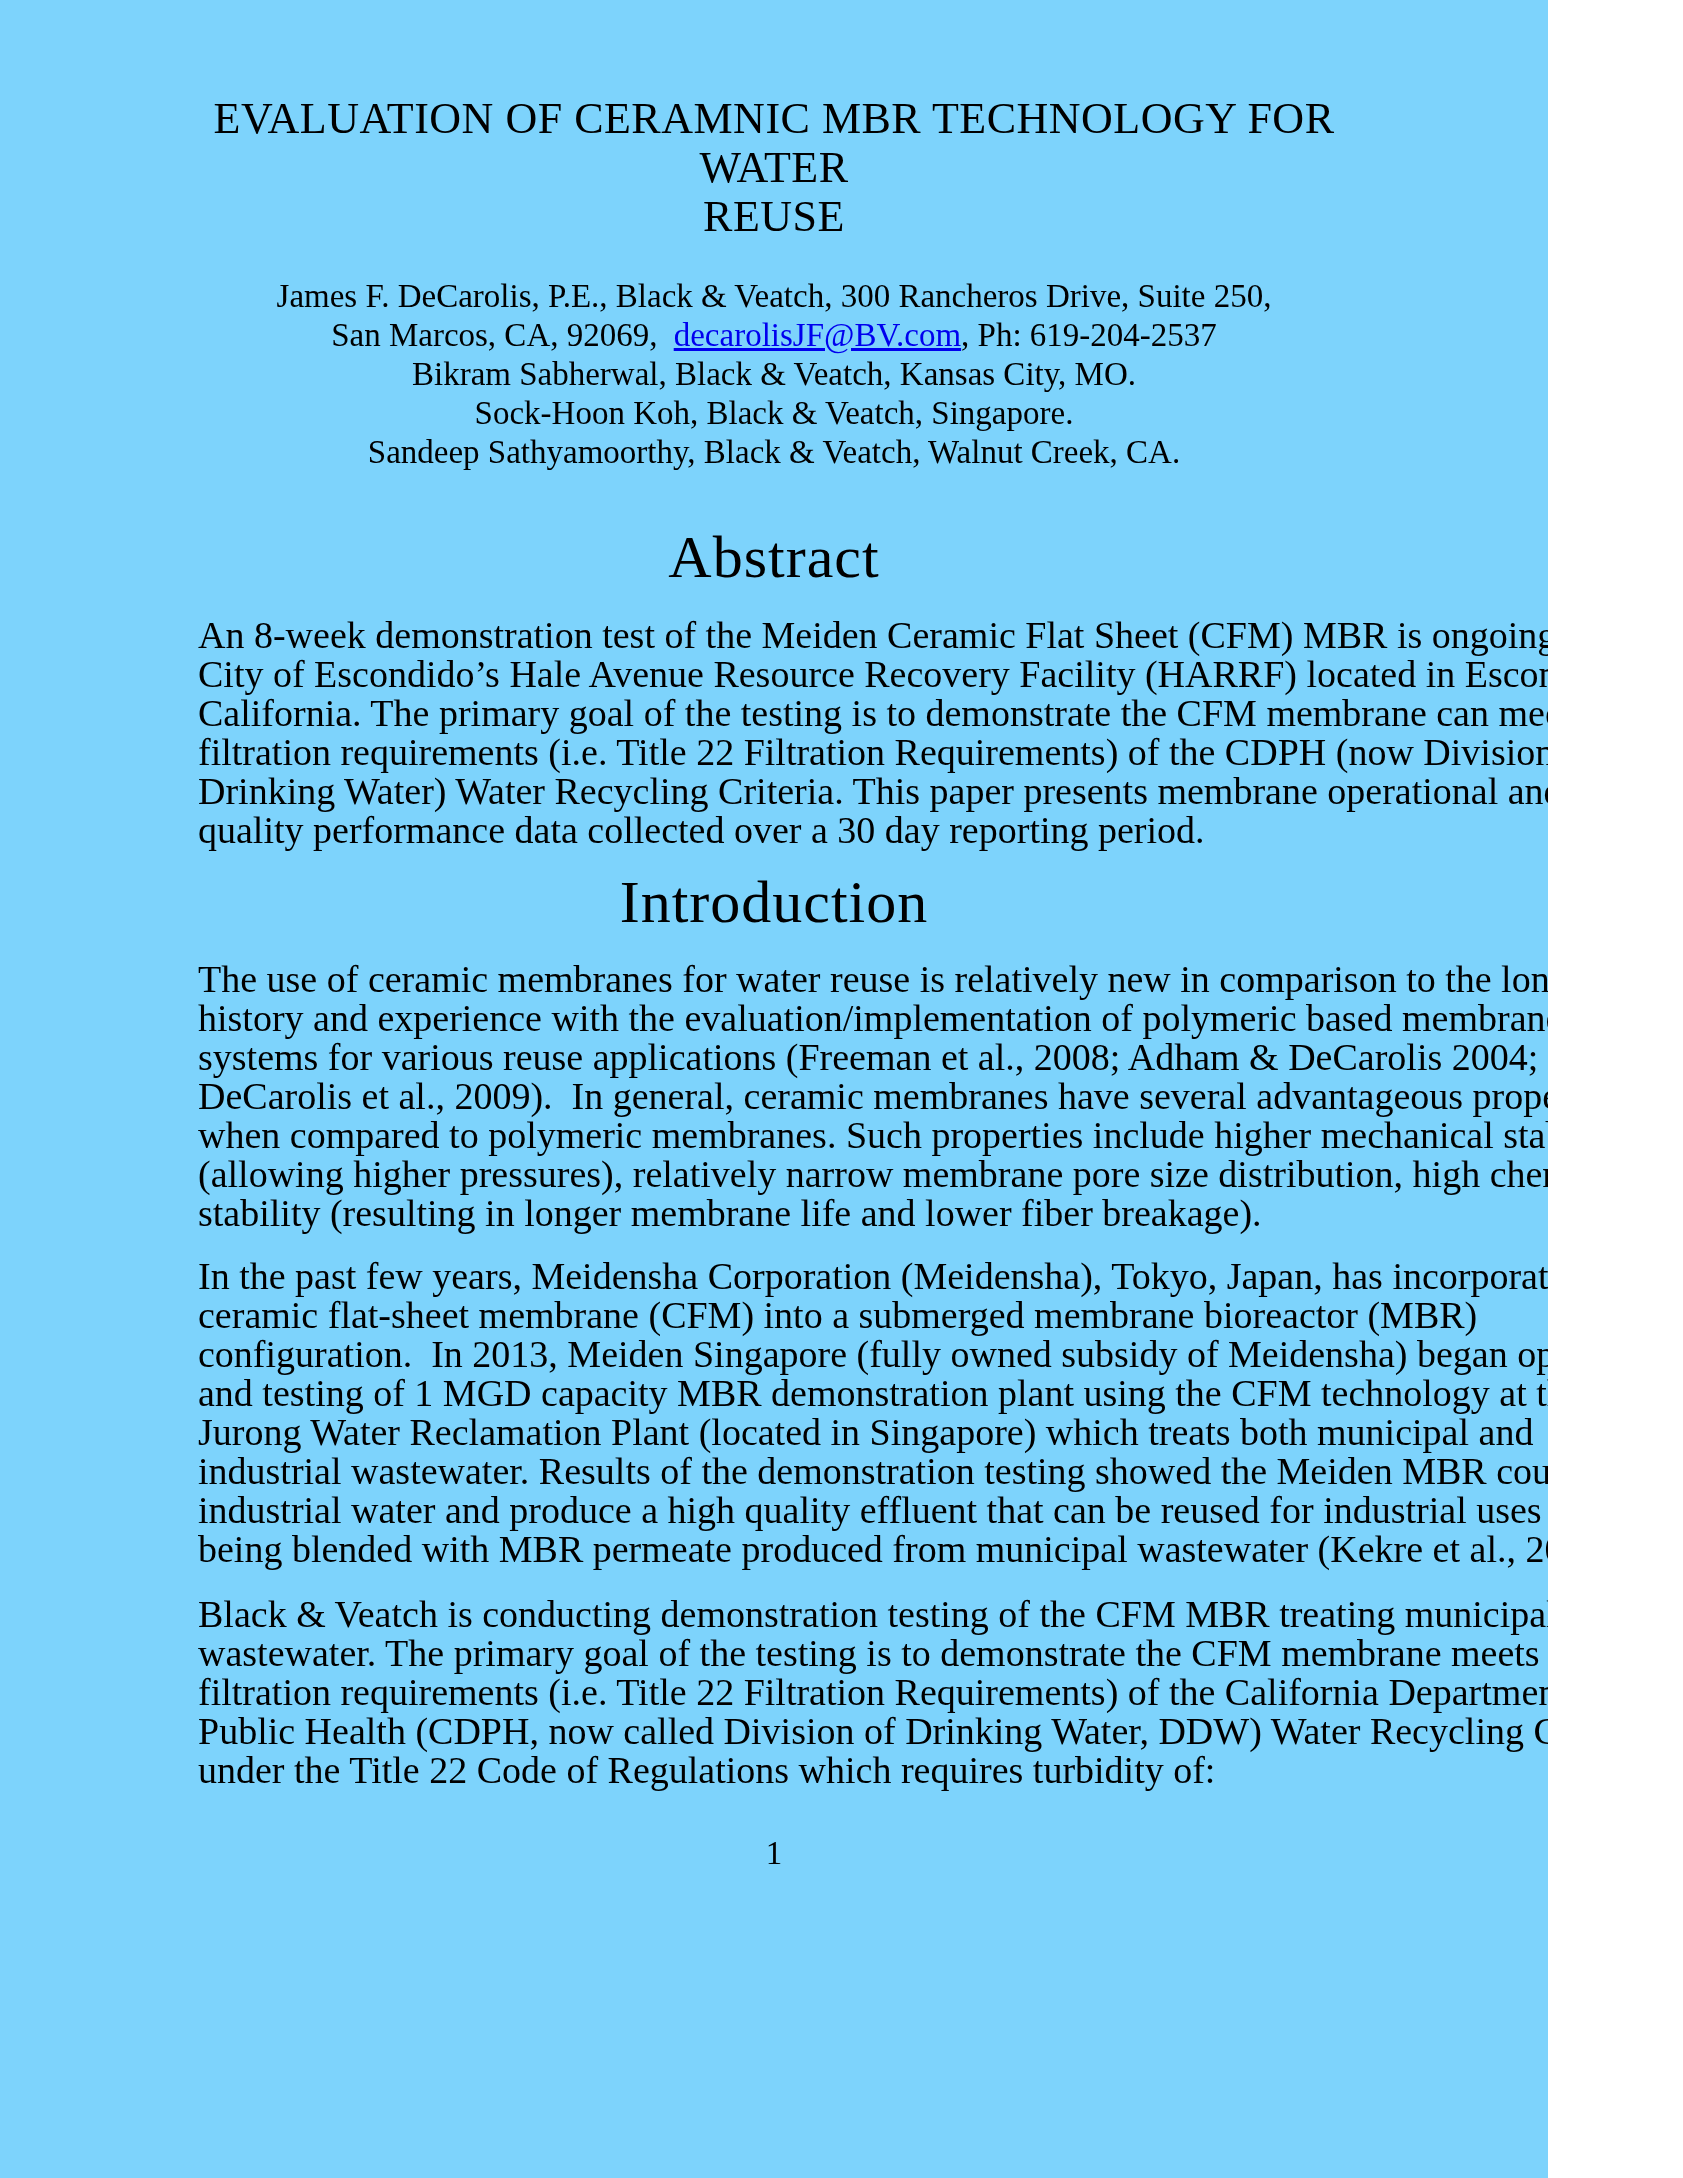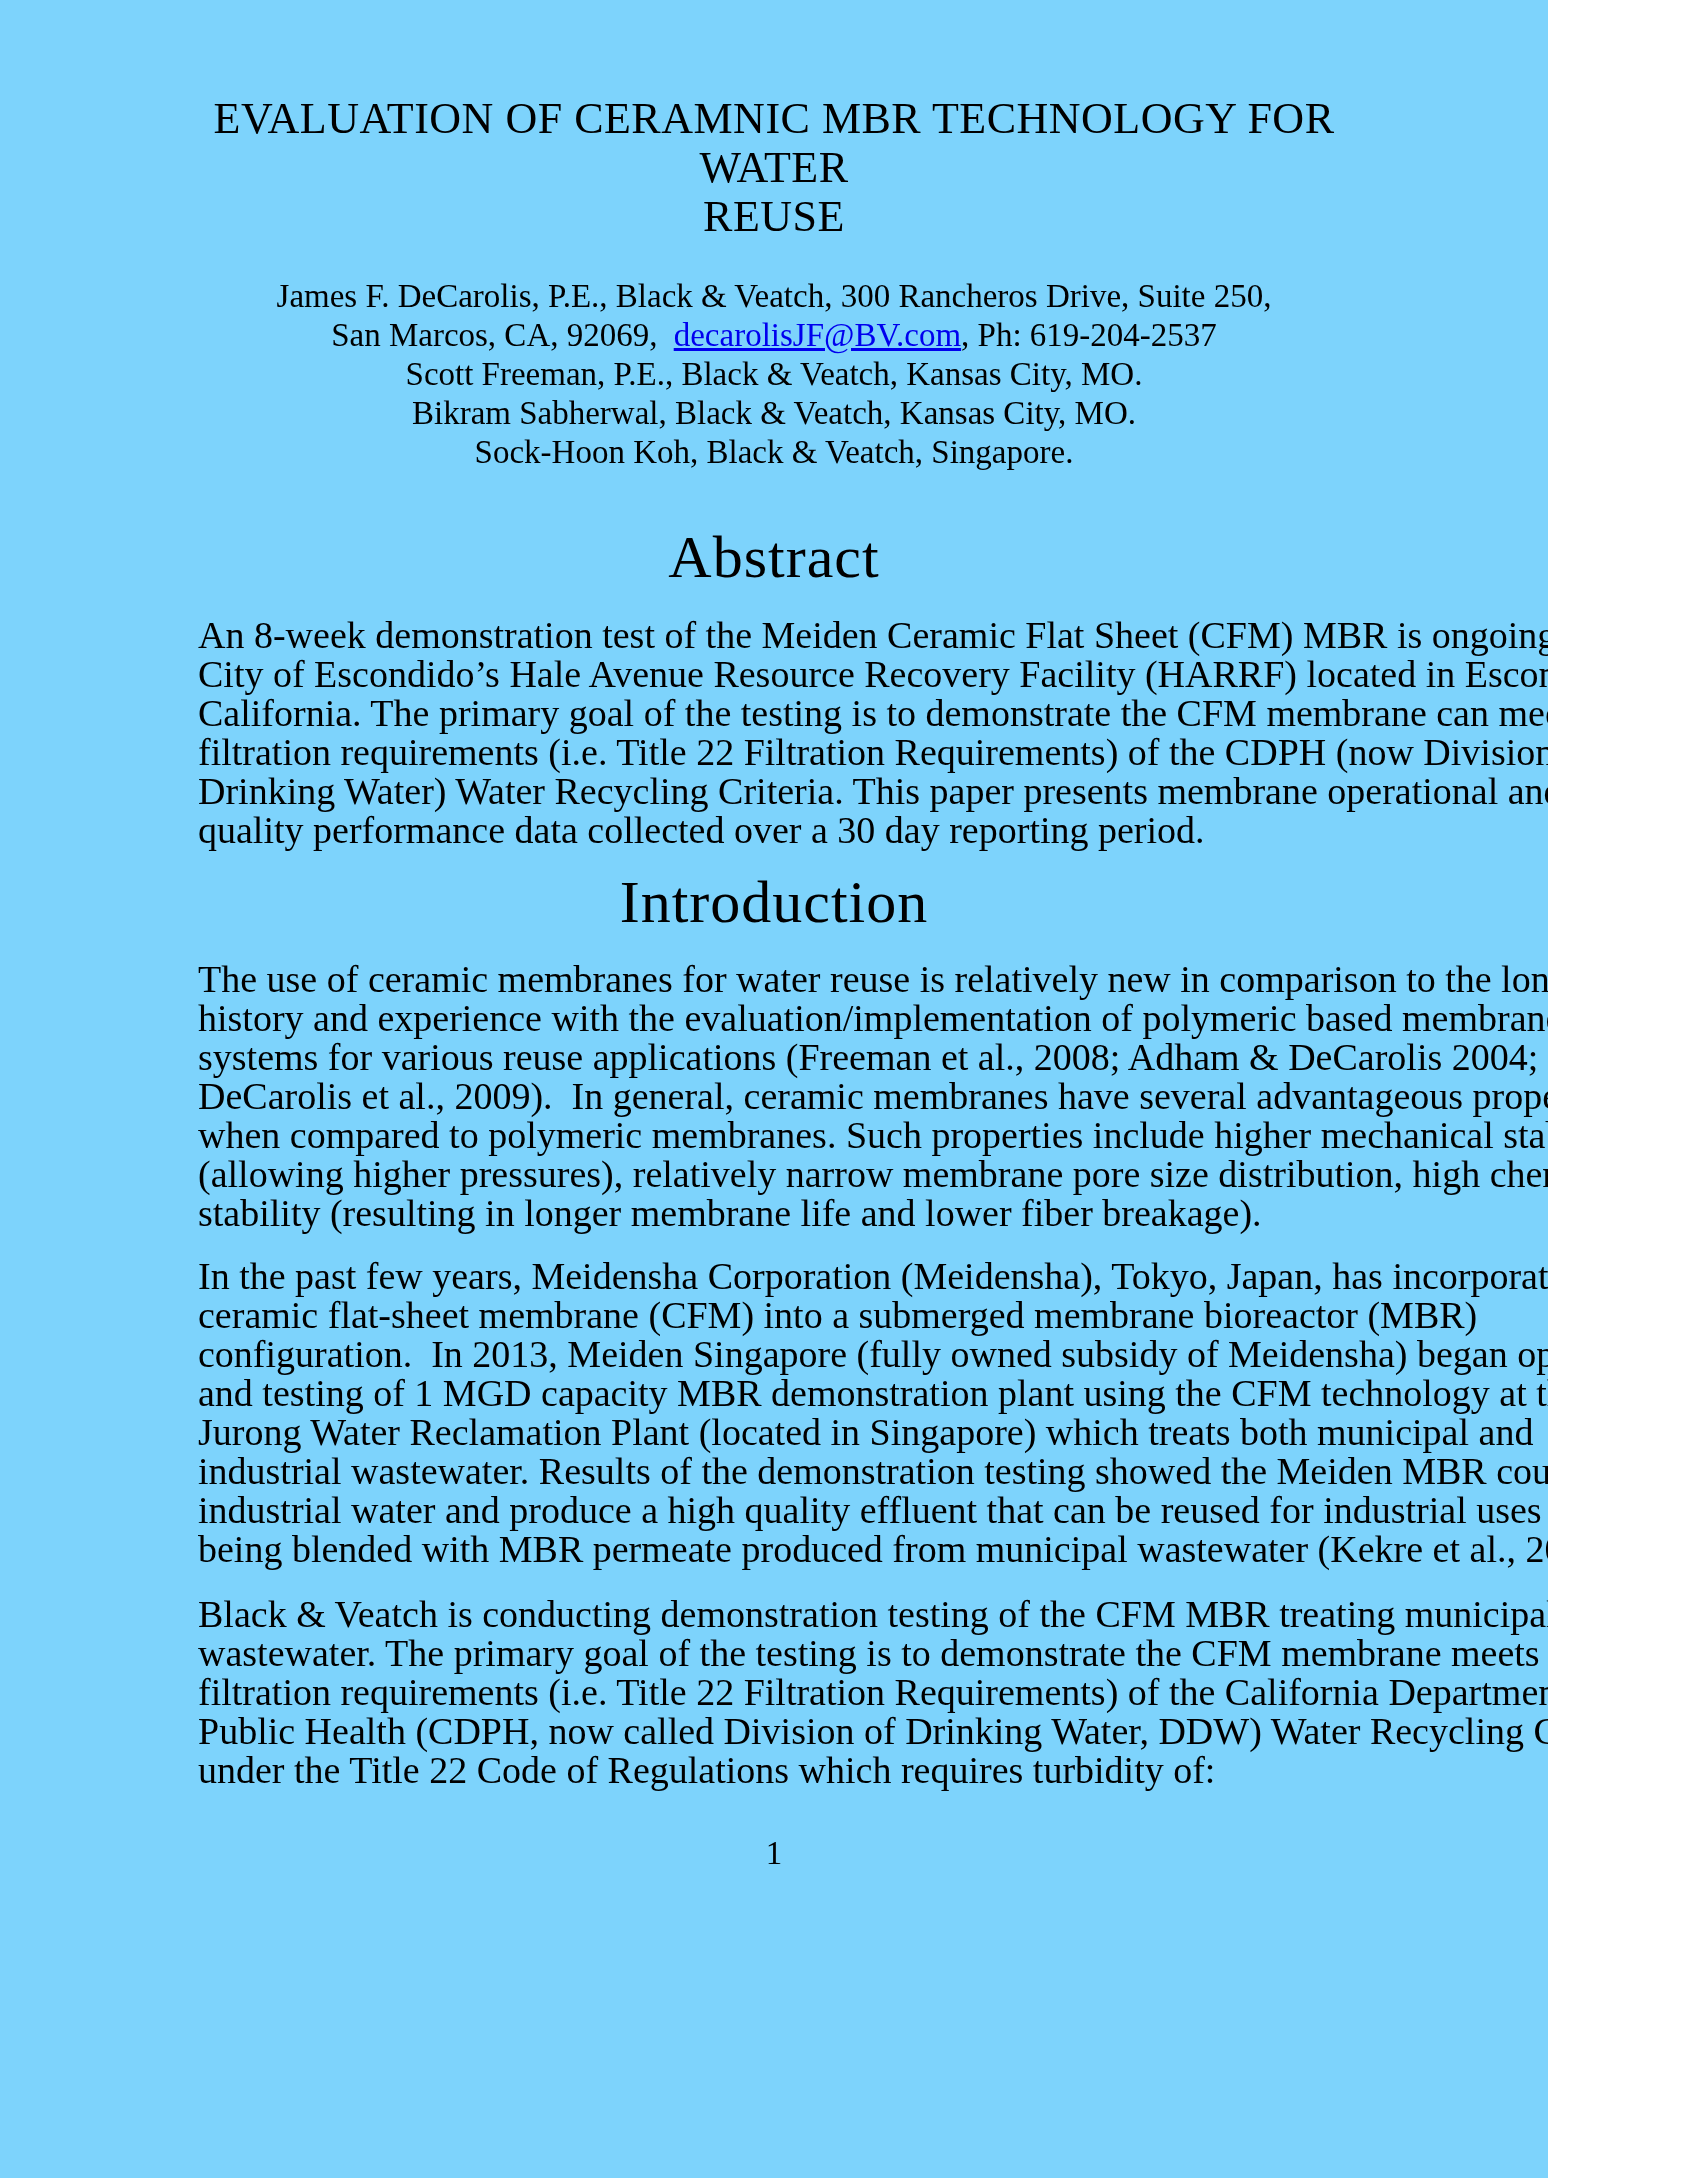--- a/index.html
+++ b/index.html
@@ -69,23 +69,23 @@
 <body>
 
 <div class="page">
 
   <h1 class="title">EVALUATION OF CERAMNIC MBR TECHNOLOGY FOR WATER
 REUSE</h1>
 
   <div class="authors">
     <div class="line">James F. DeCarolis, P.E., Black &amp; Veatch, 300 Rancheros Drive, Suite 250,</div>
     <div class="line"><span>San Marcos, CA, 92069, </span><a class="email">decarolisJF@BV.com</a><span>, Ph: 619-204-2537</span></div>
-    <div class="line">Scott Freeman, P.E., Black &amp; Veatch, Kansas City, MO.</div>
     <div class="line">Bikram Sabherwal, Black &amp; Veatch, Kansas City, MO.</div>
     <div class="line">Sock-Hoon Koh, Black &amp; Veatch, Singapore.</div>
+    <div class="line">Sandeep Sathyamoorthy, Black &amp; Veatch, Walnut Creek, CA.</div>
   </div>
 
   <h2 class="heading h-abstract">Abstract</h2>
 
   <p class="body p-abstract">An 8-week demonstration test of the Meiden Ceramic Flat Sheet (CFM) MBR is ongoing at the
 City of Escondido’s Hale Avenue Resource Recovery Facility (HARRF) located in Escondido,
 California. The primary goal of the testing is to demonstrate the CFM membrane can meet
 filtration requirements (i.e. Title 22 Filtration Requirements) of the CDPH (now Division of
 Drinking Water) Water Recycling Criteria. This paper presents membrane operational and water
 quality performance data collected over a 30 day reporting period.</p>

